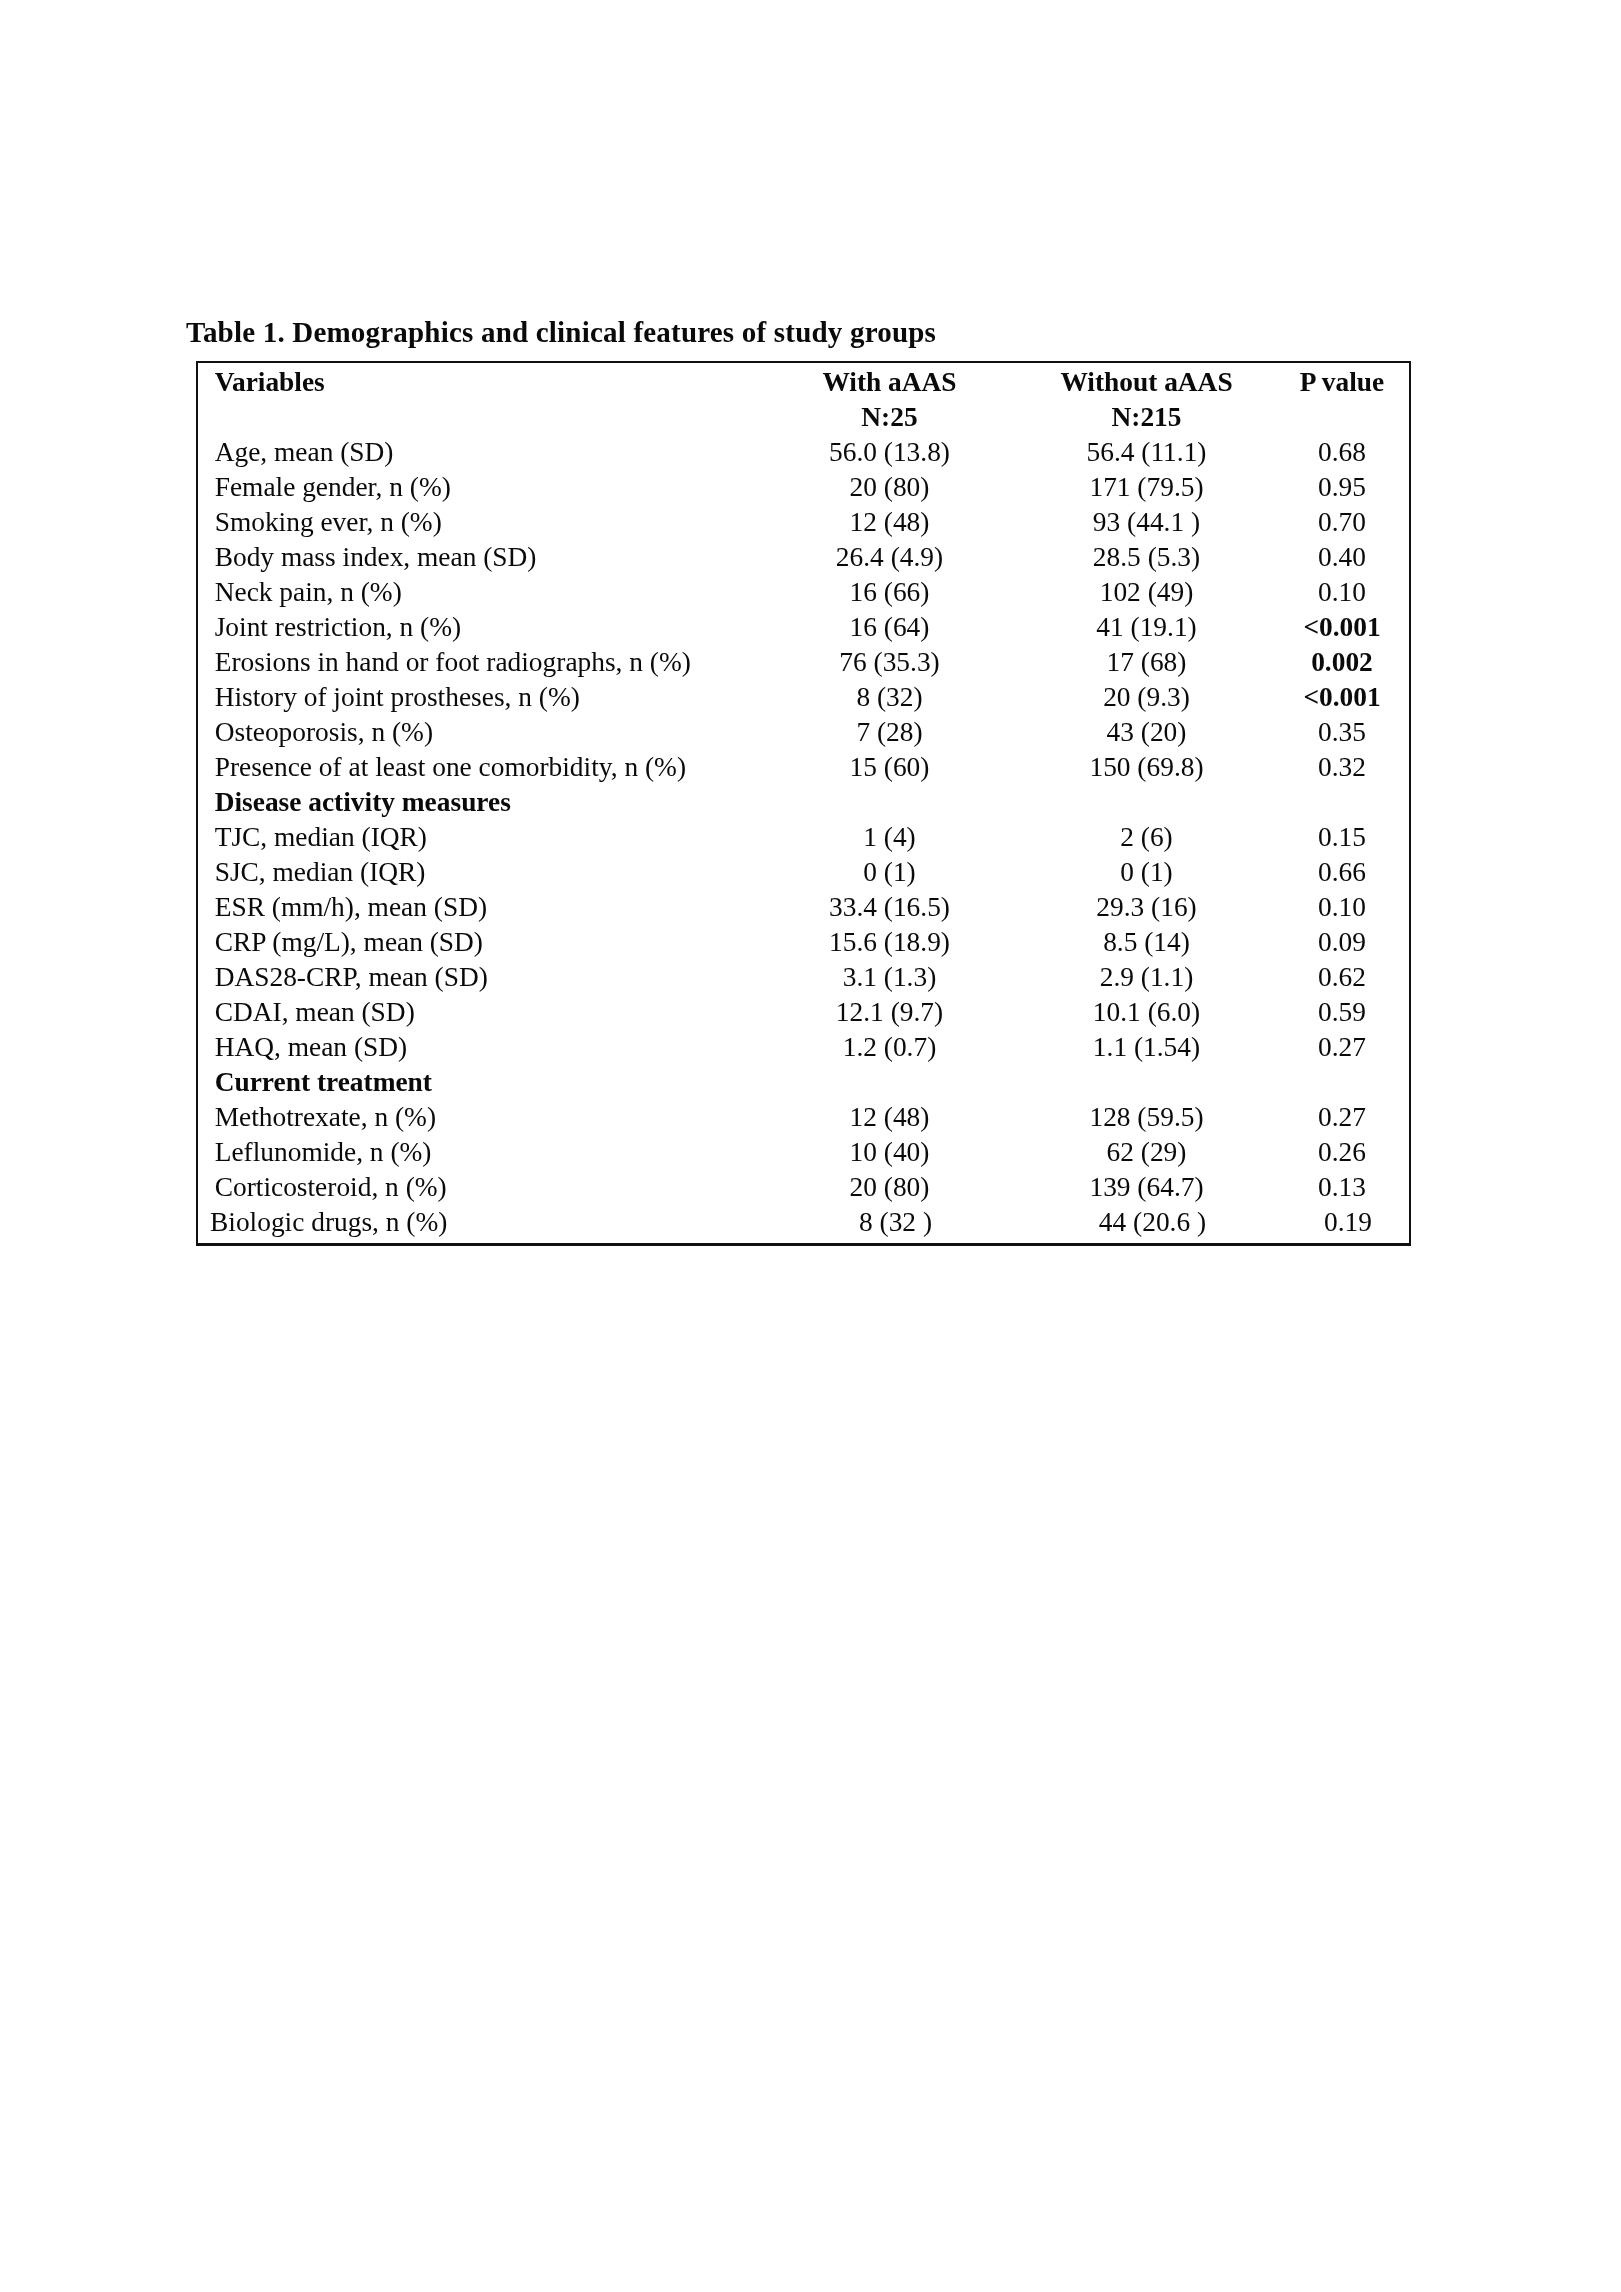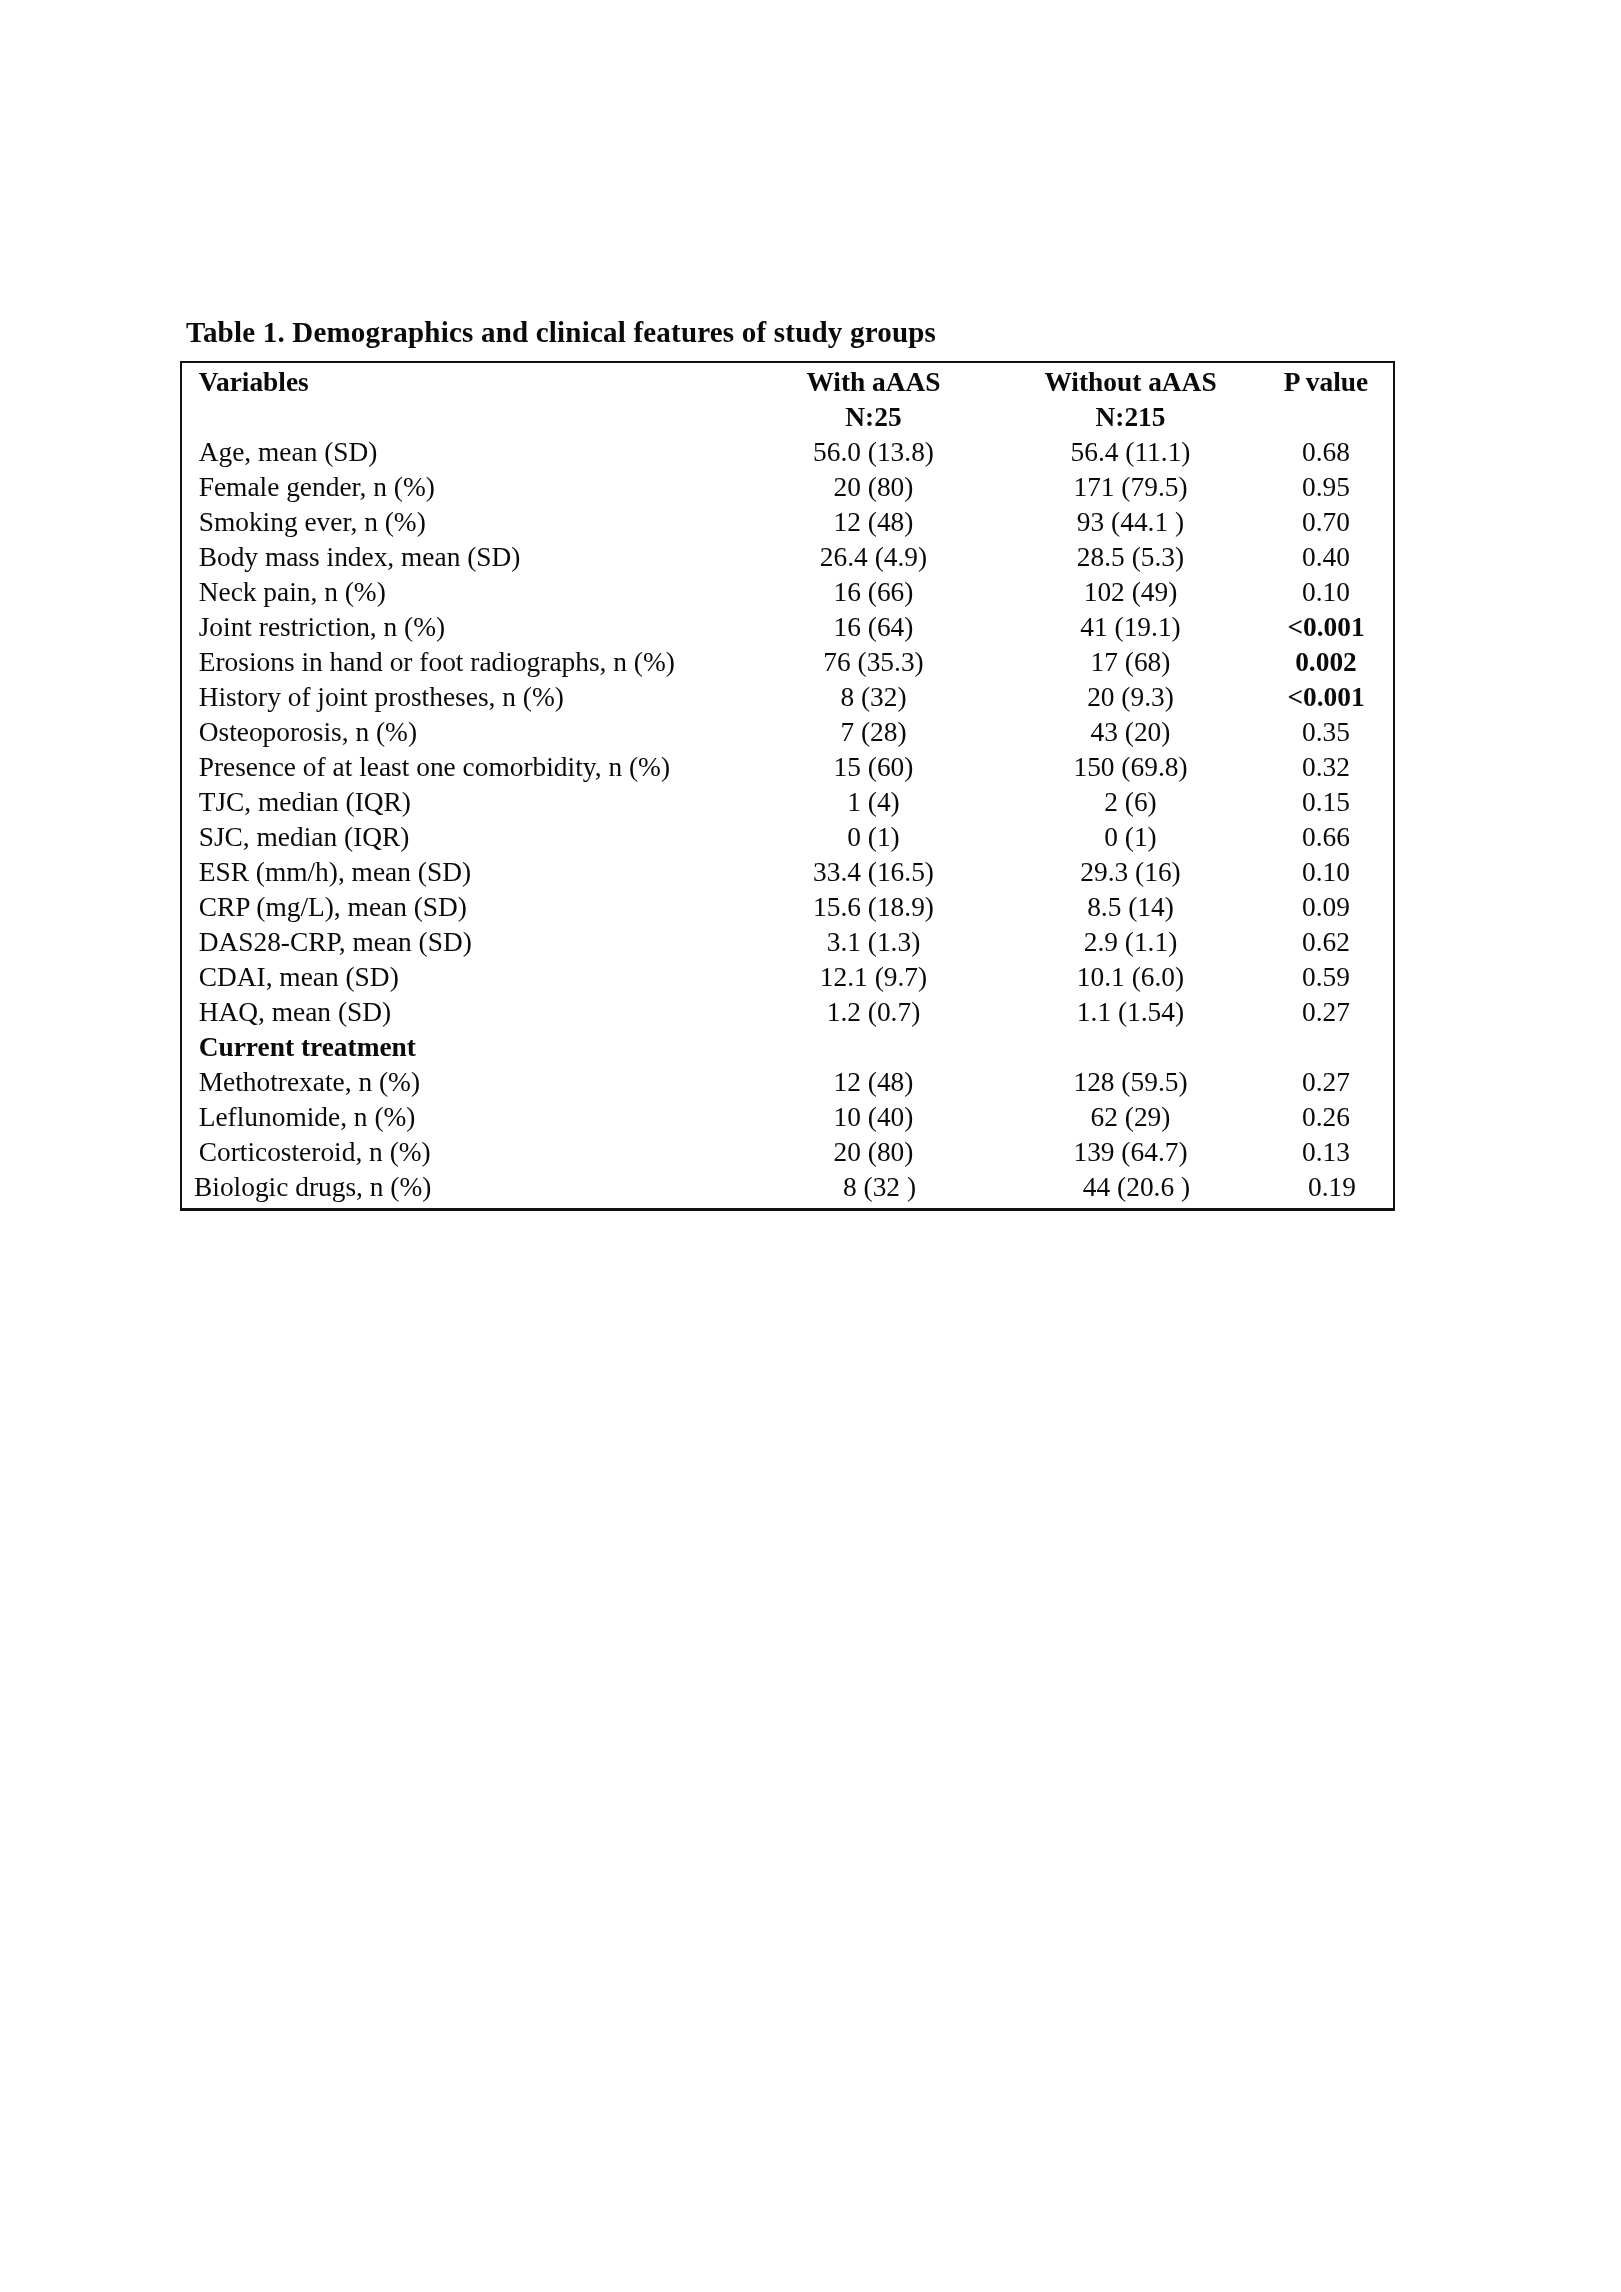--- a/index.html
+++ b/index.html
@@ -15,21 +15,21 @@
     position: absolute;
     left: 186px;
     top: 316px;
     font-size: 29px;
     font-weight: bold;
     letter-spacing: 0.2px;
     white-space: nowrap;
   }
   .table-box {
     position: absolute;
-    left: 180px;
+    left: 196px;
     top: 361px;
     width: 1094px;
   }
   table.demo-table {
     width: 100%;
     border-collapse: collapse;
     table-layout: fixed;
     border-top: 2.9px solid #111;
     border-bottom: 3.9px solid #111;
     border-left: 2px solid #111;
@@ -138,20 +138,26 @@
     <td class="c3">43 (20)</td>
     <td class="c4">0.35</td>
   </tr>
         <tr>
     <td class="c1">Presence of at least one comorbidity, n (%)</td>
     <td class="c2">15 (60)</td>
     <td class="c3">150 (69.8)</td>
     <td class="c4">0.32</td>
   </tr>
         <tr>
+    <td class="c1 section">Disease activity measures</td>
+    <td class="c2"></td>
+    <td class="c3"></td>
+    <td class="c4"></td>
+  </tr>
+        <tr>
     <td class="c1">TJC, median (IQR)</td>
     <td class="c2">1 (4)</td>
     <td class="c3">2 (6)</td>
     <td class="c4">0.15</td>
   </tr>
         <tr>
     <td class="c1">SJC, median (IQR)</td>
     <td class="c2">0 (1)</td>
     <td class="c3">0 (1)</td>
     <td class="c4">0.66</td>

